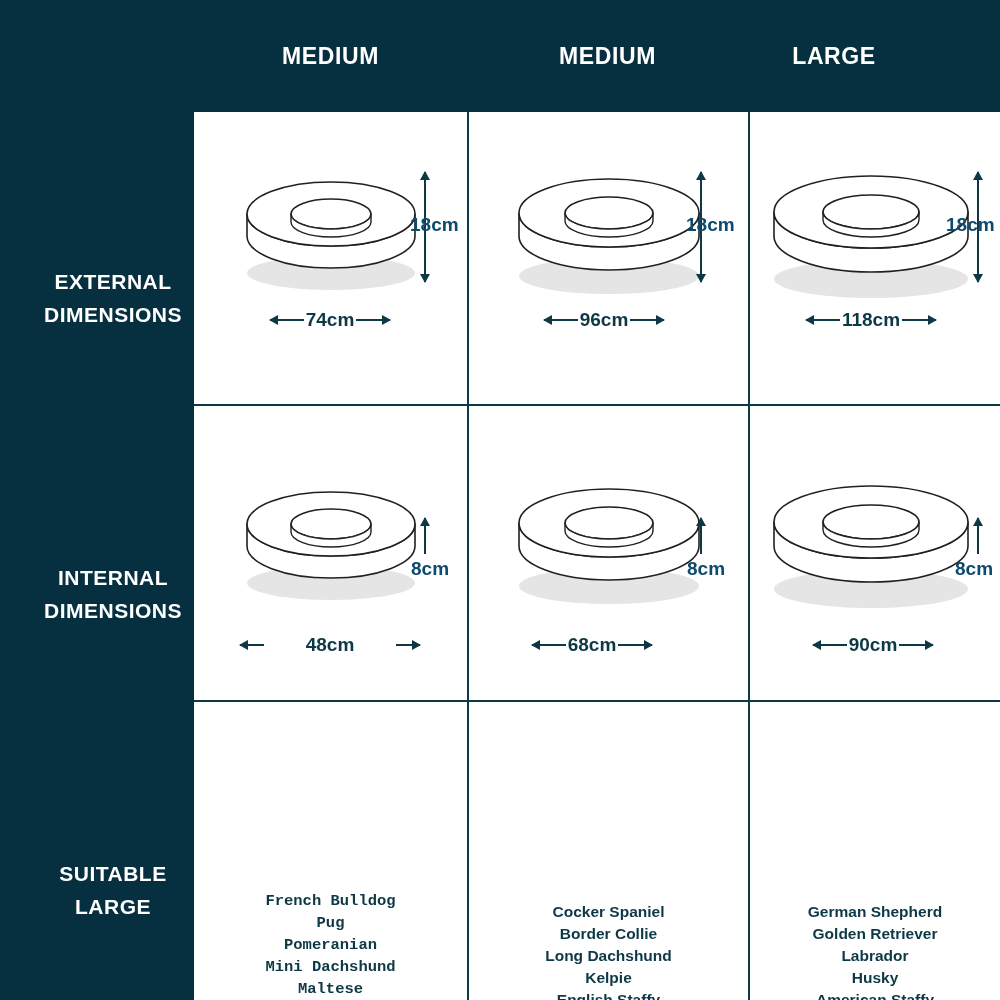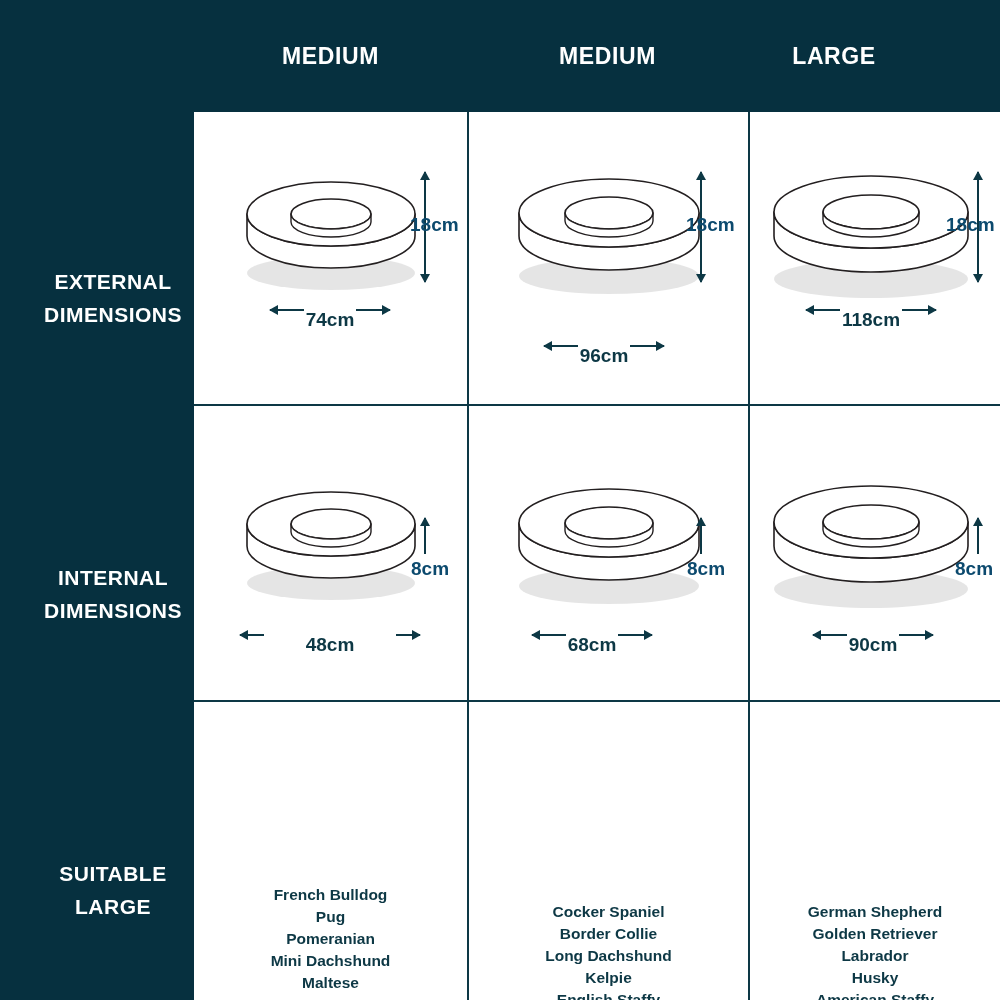--- a/index.html
+++ b/index.html
@@ -82,20 +82,21 @@
   .dim-label {
     position: absolute;
     color: #0c4a6e;
     font-size: 19px;
     font-weight: 700;
     white-space: nowrap;
   }
   .w-arrow {
     position: absolute;
     display: flex;
+    align-items: center;
     justify-content: center;
     color: #0d3845;
     font-size: 19px;
     font-weight: 700;
     white-space: nowrap;
   }
   .w-arrow .bar { height: 2px; background: #0d3845; position: relative; }
   .w-arrow .bar.left  { width: 34px; margin-right: 2px; }
   .w-arrow .bar.right { width: 34px; margin-left: 2px; }
   .w-arrow .bar.left::before {
@@ -202,21 +203,21 @@
           <ellipse cx="101" cy="43" rx="44" ry="16" fill="#ffffff" stroke="#231f20" stroke-width="1.6"></ellipse>
           <path d="M57,43 A44,16 0 0,0 145,43 L145,51 A44,16 0 0,1 57,51 Z" fill="#ffffff" stroke="#231f20" stroke-width="1.4" stroke-linejoin="round"></path>
         </svg>
       </div>
       <div class="v-arrow" style="left:225px; top:60px; height:110px;">
         <div class="stem"></div>
           <div class="head-up"></div>
           <div class="head-dn"></div>
       </div>
       <div class="dim-label" style="left:217px; top:102px;">18cm</div>
-      <div class="w-arrow" style="left:40px; top:197px; width:190px;margin-top:36px;">
+      <div class="w-arrow" style="left:40px; top:197px; width:190px;">
         <span class="bar left"></span>
         <span>96cm</span>
         <span class="bar right"></span>
       </div>
     </div>
 
     <div class="cell r0 c2">
       <div class="fig" style="top:54px; left:-8px;">
         <svg width="216" height="134" viewBox="0 0 216 134">
           <ellipse cx="108" cy="113" rx="97" ry="19" fill="#000" opacity="0.10"></ellipse>
@@ -299,21 +300,21 @@
       </div>
       <div class="dim-label" style="left:205px; top:152px;">8cm</div>
       <div class="w-arrow" style="left:30px; top:228px; width:186px;">
         <span class="bar left"></span>
         <span>90cm</span>
         <span class="bar right"></span>
       </div>
     </div>
 
     <div class="cell r2 c0">
-      <div class="breeds" style="top:182px;">
+      <div class="breeds" style="top:188px;font-family:Liberation Mono, monospace;">
         <div>French Bulldog</div>
         <div>Pug</div>
         <div>Pomeranian</div>
         <div>Mini Dachshund</div>
         <div>Maltese</div>
 
       </div>
     </div>
 
     <div class="cell r2 c1">

